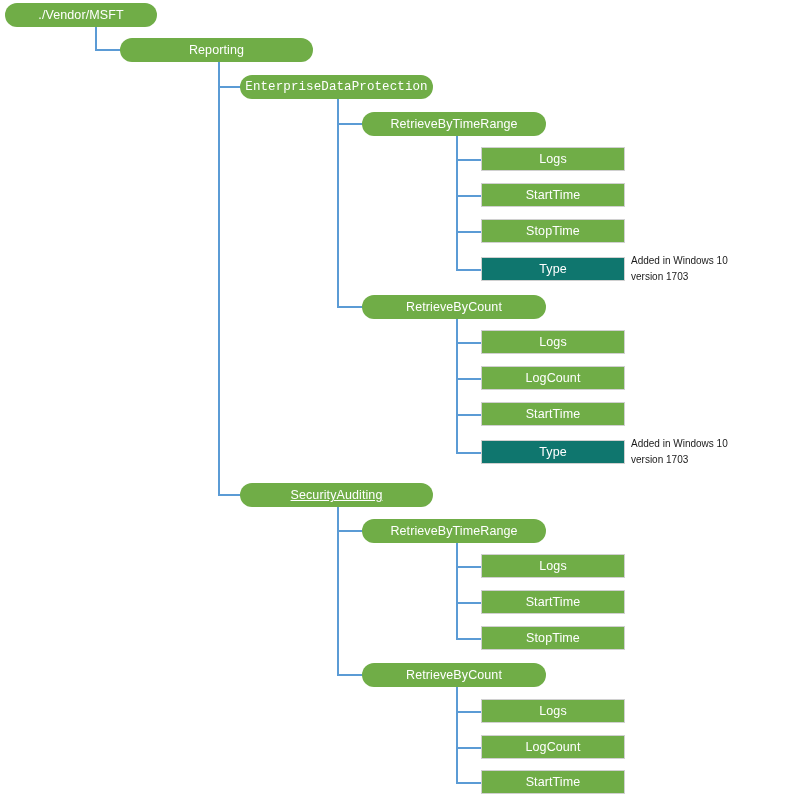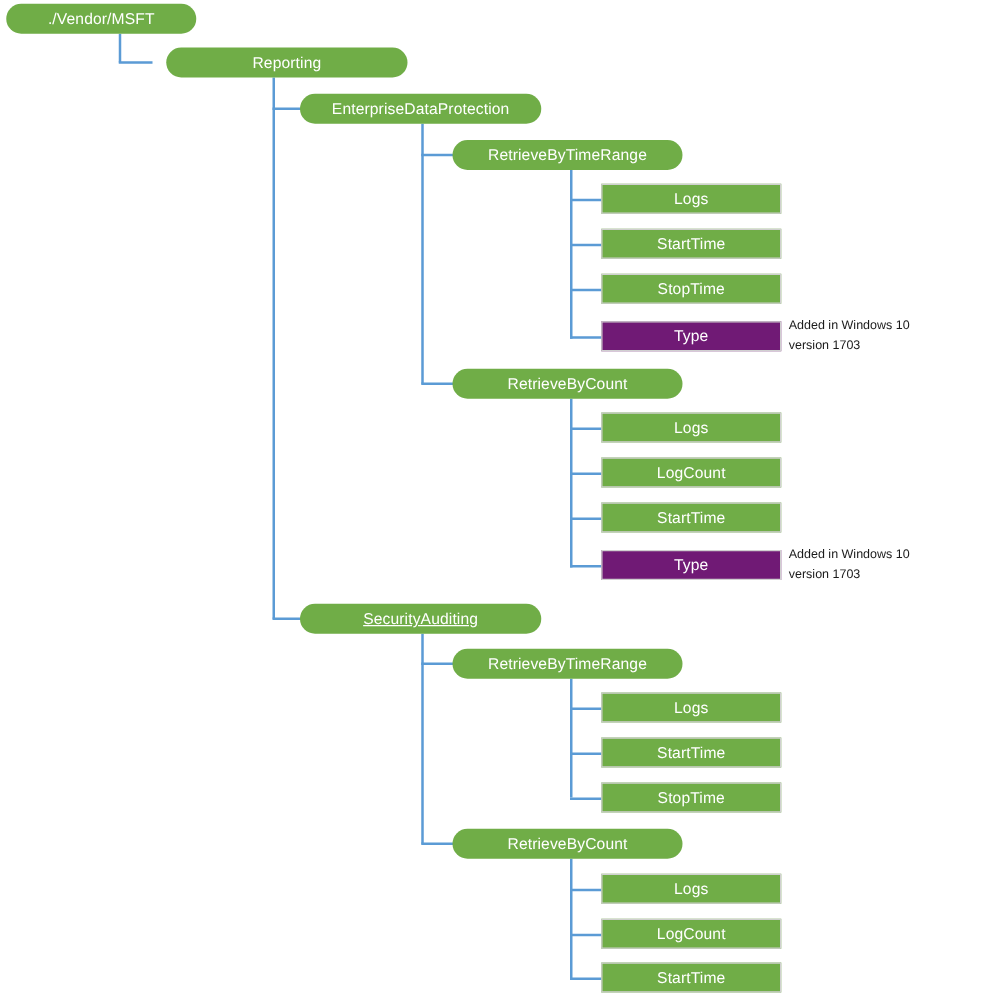--- a/index.html
+++ b/index.html
@@ -37,21 +37,21 @@
   .node.round {
     background: #70ad47;
     border-radius: 12px;
   }
   .node.rect {
     background: #70ad47;
     border: 1px solid #d0d0d0;
     line-height: 22px;
   }
   .node.rect.blue {
-    background: #701a75;
+    background: #0f766e;
   }
   .note {
     position: absolute;
     color: #1a1a1a;
     font-size: 10px;
     line-height: 16px;
     white-space: pre-line;
     font-family: "Liberation Sans", sans-serif;
   }
   .conn {
@@ -98,23 +98,23 @@
   <div class="conn h" style="left:456px; top:602px; width:26px;"></div>
   <div class="conn h" style="left:456px; top:638px; width:26px;"></div>
 
   <div class="conn v" style="left:456px; top:687px; height:96px;"></div>
   <div class="conn h" style="left:456px; top:711px; width:26px;"></div>
   <div class="conn h" style="left:456px; top:747px; width:26px;"></div>
   <div class="conn h" style="left:456px; top:782px; width:26px;"></div>
 
   <div class="node round" style="left:5px; top:3px; width:152px;">./Vendor/MSFT</div>
 
-  <div class="node round" style="left:133px; top:38px; width:193px;">Reporting</div>
+  <div class="node round" style="left:120px; top:38px; width:193px;">Reporting</div>
 
-  <div class="node round" style="left:240px; top:75px; width:193px;">EnterpriseDataProtection</div>
+  <div class="node round" style="left:240px; top:75px; width:193px;font-family:Liberation Mono, monospace;">EnterpriseDataProtection</div>
 
   <div class="node round" style="left:362px; top:112px; width:184px;">RetrieveByTimeRange</div>
 
   <div class="node rect" style="left:481px; top:147px; width:144px;">Logs</div>
 
   <div class="node rect" style="left:481px; top:183px; width:144px;">StartTime</div>
 
   <div class="node rect" style="left:481px; top:219px; width:144px;">StopTime</div>
 
   <div class="node rect blue" style="left:481px; top:257px; width:144px;">Type</div>

